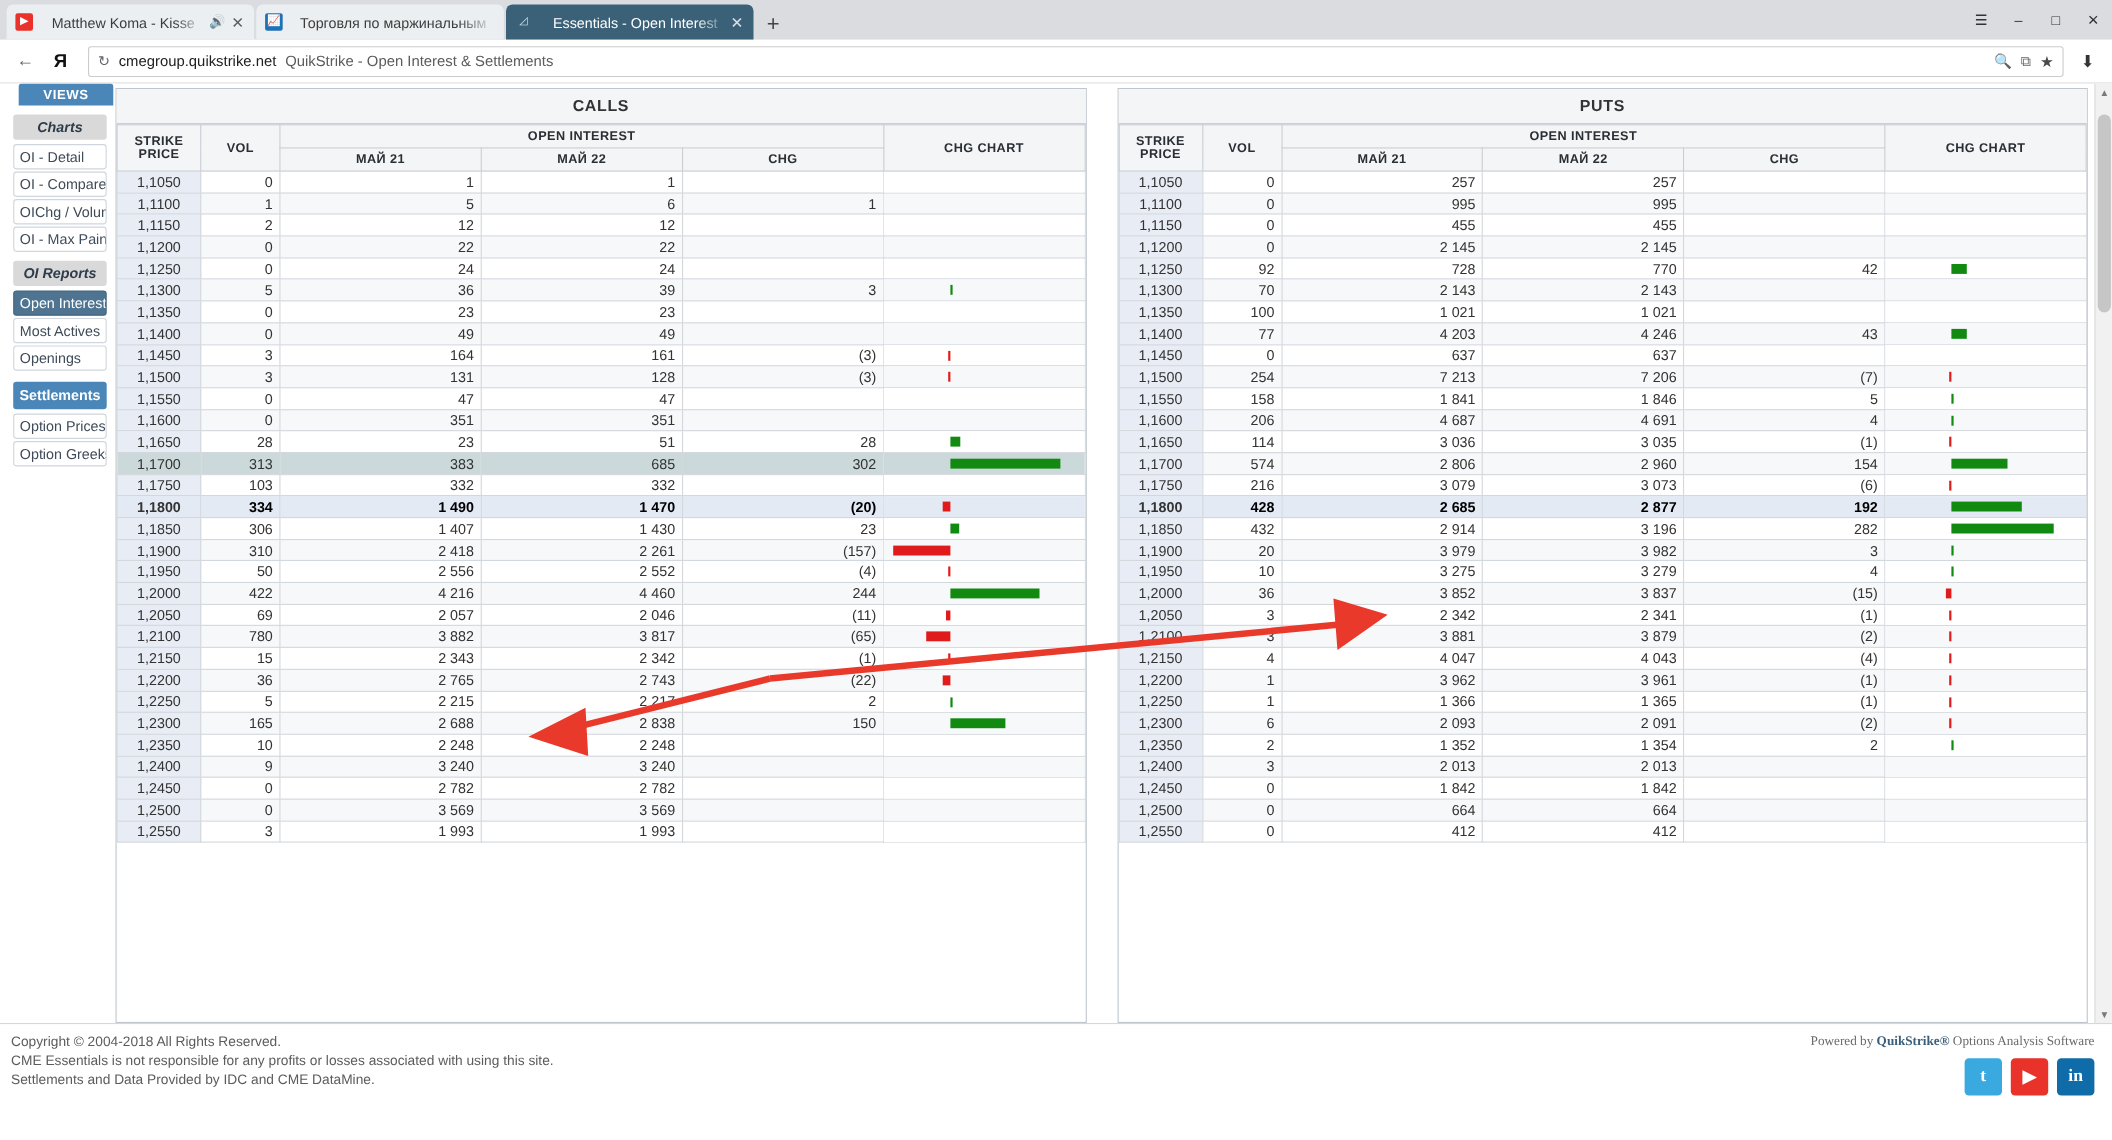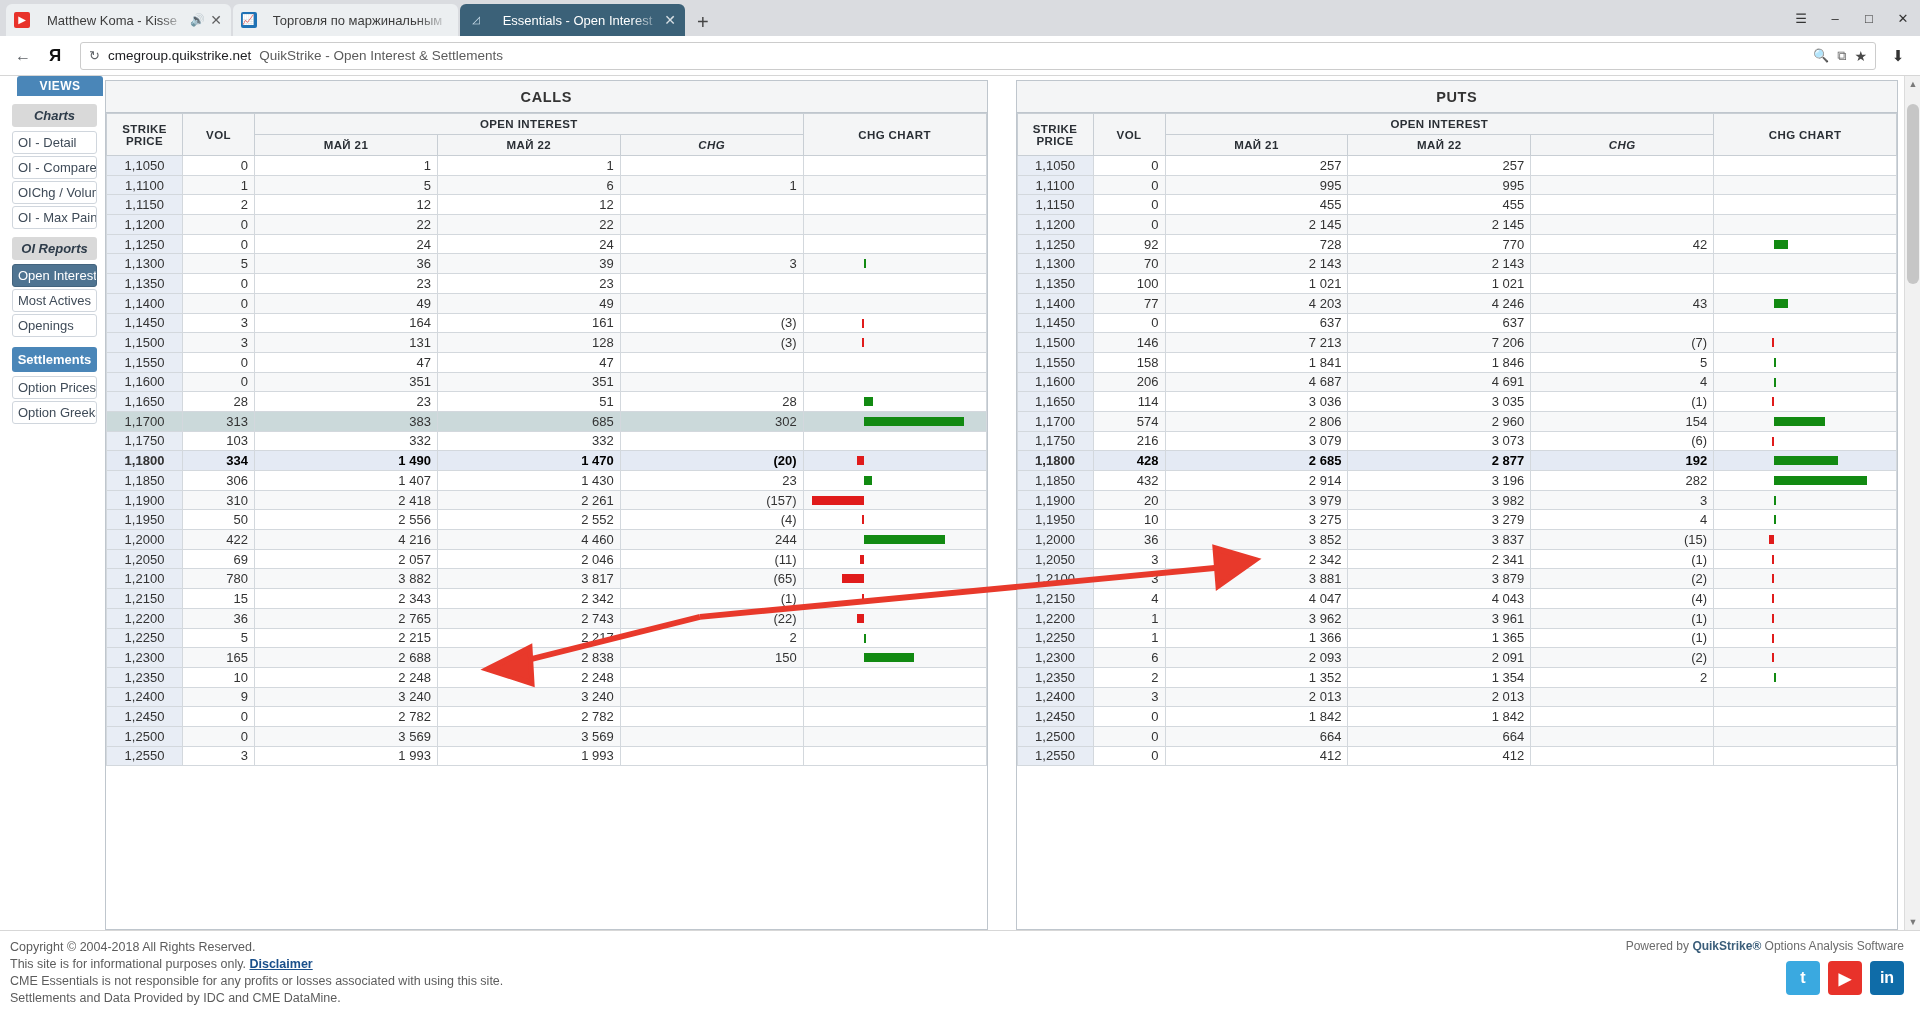--- a/index.html
+++ b/index.html
@@ -119,42 +119,42 @@
   td.pos { color:#098209; }
   td.neg { color:#cc1414; }
   td.chart { padding: 0; position:relative; background:#fff; }
   tr.row-alt td.chart { background:#f7f8f9; }
   .bar { position:absolute; top: 5px; height: 9px; }
   .bar.g { background:#128a12; }
   .bar.r { background:#e01b1b; }
 
   
   .w-strike { width: 76px; } .w-vol { width: 72px; }
-  .w-oi { width: 78px; } .w-chg { width: 72px; font-style: italic; } .w-chart { width: auto; }
+  .w-oi { width: 78px; } .w-chg { width: 72px; } .w-chart { width: auto; }
 
   
   .anno { position:absolute; left:0; top:0; width:100%; height:100%; pointer-events:none; }
 
   
   .vscroll {
     position:absolute; right:0; top:0; width:16px; bottom:0; background:#f1f1f1;
     border-left:1px solid #dcdcdc;
   }
   .vscroll .thumb { position:absolute; left:2px; width:12px; background:#c6c6c6; border-radius:6px; }
   .vscroll .arw { position:absolute; left:0; width:16px; height:16px; color:#7a7a7a; font-size:9px; text-align:center; line-height:16px; }
 
   
   .footer {
     height: 106px; flex:0 0 106px; border-top:1px solid #d7d7d7; background:#fff;
     display:flex; justify-content:space-between; padding: 8px 16px 12px 10px;
     position:relative;
   }
   .footer-left { font-size: 12.5px; color:#5c5c5c; line-height: 17px; }
   .footer-left a { color:#1a4f8a; text-decoration:underline; font-weight:700; }
-  .footer-right { text-align:right; }
+  .footer-right { text-align:right;font-family:Liberation Serif, serif; }
   .powered { font-size: 12px; color:#6b6b6b; }
   .powered b { color:#3b5e7a; }
   .social { display:flex; gap:8px; justify-content:flex-end; margin-top: 8px; }
   .soc {
     width: 34px; height: 34px; border-radius:4px; display:flex;
     align-items:center; justify-content:center; color:#fff; font-size:16px; font-weight:700;
   }
   .soc.tw { background:#3aa9e0; }
   .soc.yt { background:#e8322a; }
   .soc.li { background:#0f6ca8; }
@@ -623,21 +623,21 @@
                 <tr>
                   <td class="strike">1,1450</td>
                   <td>0</td>
                   <td>637</td>
                   <td>637</td>
                   <td></td>
                   <td class="chart"></td>
                 </tr>
                 <tr class="row-alt">
                   <td class="strike">1,1500</td>
-                  <td>146</td>
+                  <td>254</td>
                   <td>7 213</td>
                   <td>7 206</td>
                   <td class="neg">(7)</td>
                   <td class="chart">
                     <div class="bar r" style="right: auto; width: 2px; left: 58px;"></div>
                   </td>
                 </tr>
                 <tr>
                   <td class="strike">1,1550</td>
                   <td>158</td>
@@ -859,24 +859,20 @@
         <div class="arw" style="top:0">▲</div>
         <div class="thumb" style="top:28px; height:180px"></div>
         <div class="arw" style="bottom:0">▼</div>
       </div>
     </div>
   </div>
 
   <div class="footer">
     <div class="footer-left">
       <div>Copyright © 2004-2018 All Rights Reserved.</div>
-      <div>
-        <span>This site is for informational purposes only.</span>
-        <a href="#">Disclaimer</a>
-      </div>
       <div>CME Essentials is not responsible for any profits or losses associated with using this site.</div>
       <div>Settlements and Data Provided by IDC and CME DataMine.</div>
     </div>
     <div class="footer-right">
       <div class="powered">
         <span>Powered by</span>
         <b>QuikStrike®</b>
         <span>Options Analysis Software</span>
       </div>
       <div class="social">

